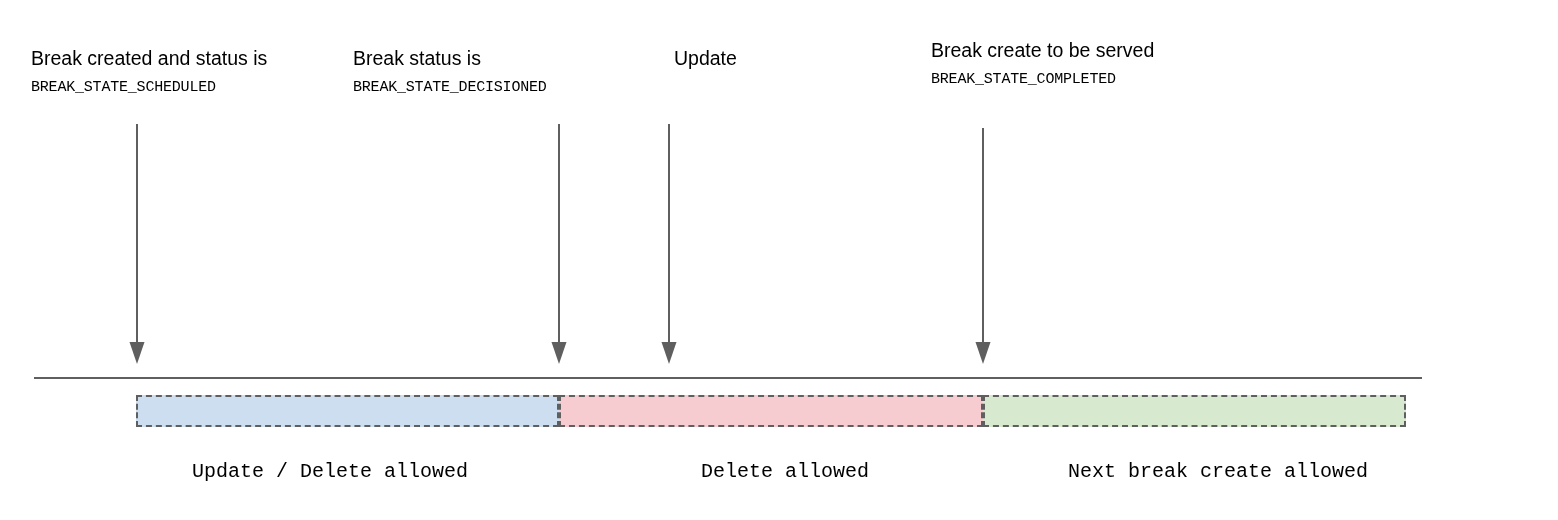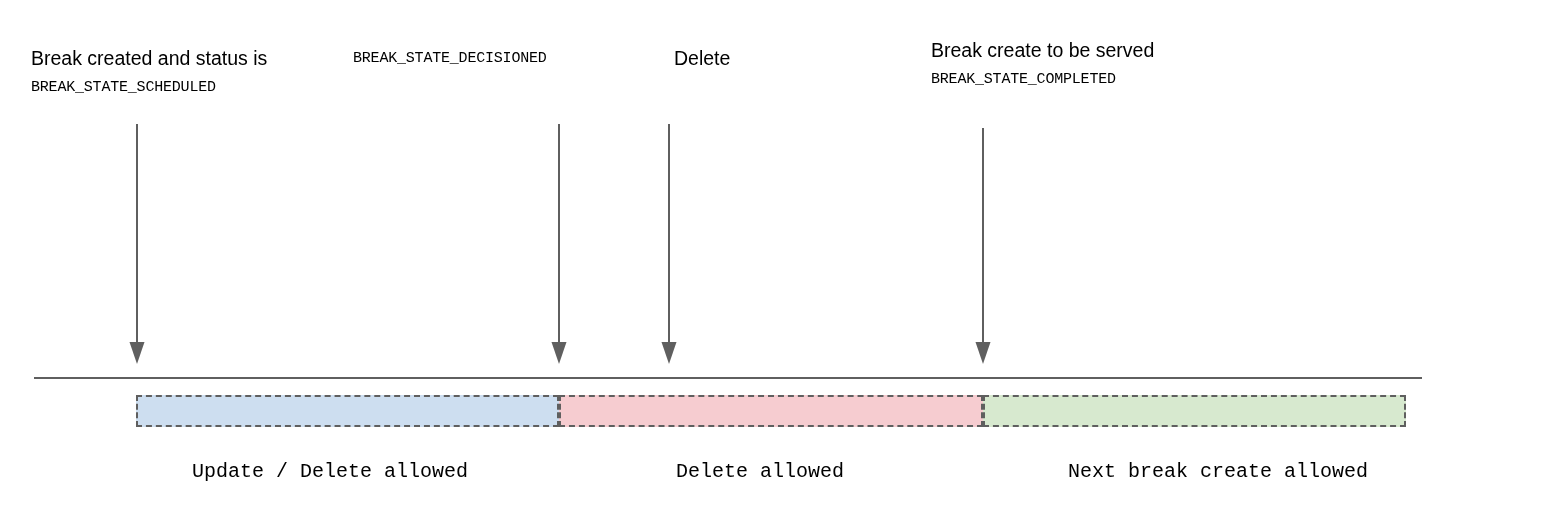--- a/index.html
+++ b/index.html
@@ -77,25 +77,26 @@
 <body>
 
 <div id="canvas">
 
   <div class="event-label" style="left:31px; top:44px;">
     <div class="prose">Break created and status is</div>
     <div class="code">BREAK_STATE_SCHEDULED</div>
   </div>
 
   <div class="event-label" style="left:353px; top:44px;">
+    <div class="prose">Break status is</div>
     <div class="code">BREAK_STATE_DECISIONED</div>
   </div>
 
   <div class="event-label" style="left:674px; top:44px;">
-    <div class="prose">Delete</div>
+    <div class="prose">Update</div>
   </div>
 
   <div class="event-label" style="left:931px; top:36px;">
     <div class="prose">Break create to be served</div>
     <div class="code">BREAK_STATE_COMPLETED</div>
   </div>
 
   <svg class="marker-arrow" style="left:127px; top:120px;" width="20" height="250" viewBox="0 0 20 250">
     <line x1="10" y1="4" x2="10" y2="228" stroke="#5f5f5f" stroke-width="2"></line>
     <polygon points="10,244 2.5,222 17.5,222" fill="#5f5f5f"></polygon>
@@ -120,16 +121,16 @@
     <line x1="34" y1="26" x2="1455" y2="26" stroke="#5f5f5f" stroke-width="2"></line>
     <polygon points="1472,26 1450,18 1450,34" fill="#5f5f5f"></polygon>
   </svg>
   <div id="time-axis-label">time</div>
 
   <div class="phase-bar" style="left:136px; width:423px; background:#cddef0;"></div>
   <div class="phase-bar" style="left:559px; width:424px; background:#f6ccd0;"></div>
   <div class="phase-bar" style="left:983px; width:423px; background:#d7e9cf;"></div>
 
   <div class="phase-caption" style="left:130px; width:400px;">Update / Delete allowed</div>
-  <div class="phase-caption" style="left:560px; width:400px;">Delete allowed</div>
+  <div class="phase-caption" style="left:585px; width:400px;">Delete allowed</div>
   <div class="phase-caption" style="left:1018px; width:400px;">Next break create allowed</div>
 
 </div>
 
 </body></html>

